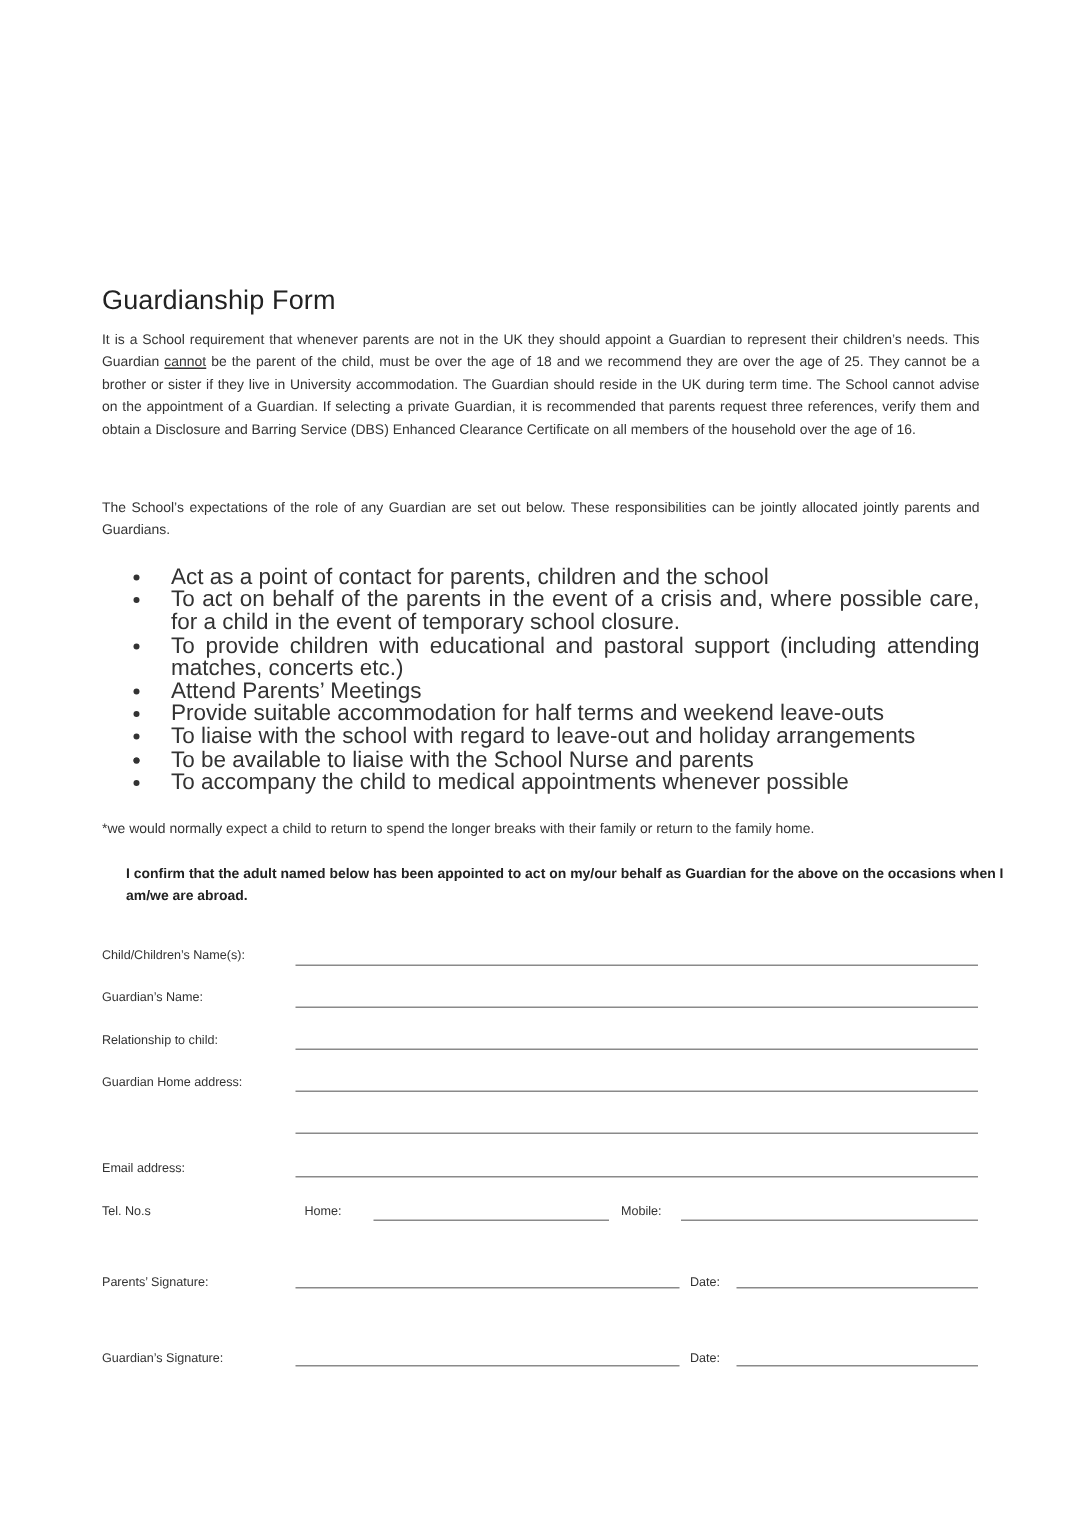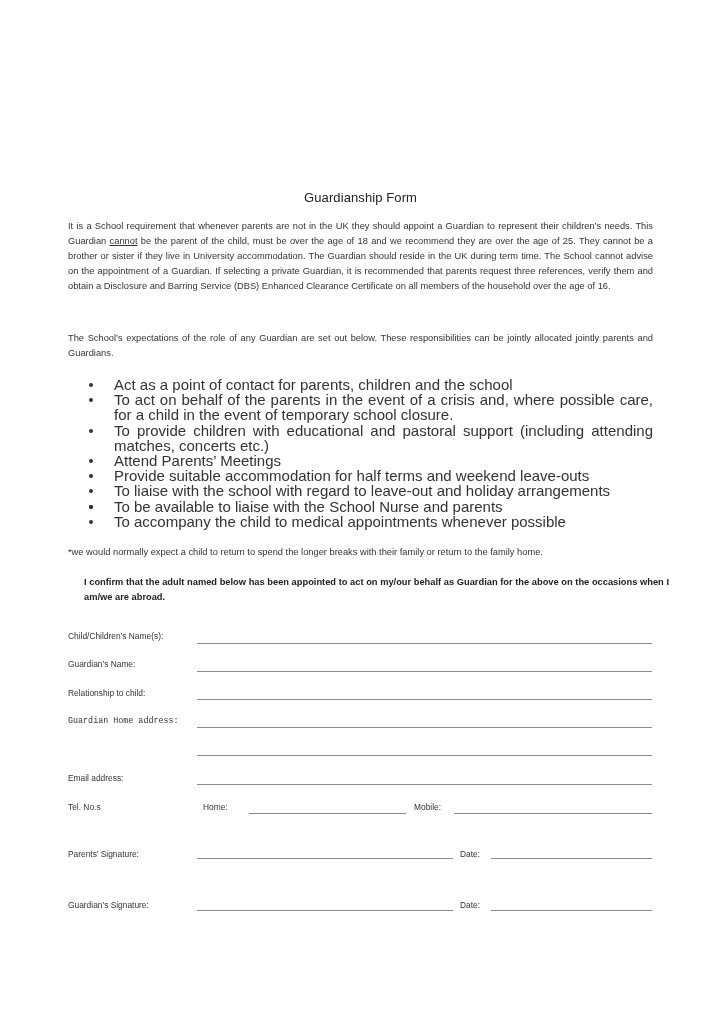--- a/index.html
+++ b/index.html
@@ -19,22 +19,22 @@
       position: absolute;
       left: 68px;
       top: 0;
       width: 585px;
     }
     .title {
       position: absolute;
       top: 190px;
       left: 0;
       width: 585px;
-      text-align: center;
-      font-size: 13px;
+      text-align: left;
+      font-size: 18px;
       color: #222;
       letter-spacing: 0.1px;
     }
     .para {
       position: absolute;
       left: 0;
       width: 585px;
       font-size: 9.3px;
       line-height: 15.1px;
       text-align: justify;
@@ -118,21 +118,21 @@
 
 <div class="field-label" style="left:68px; top:631px;">Child/Children’s Name(s):</div>
 <div class="line" style="left:197px; top:643px; width:455px;"></div>
 
 <div class="field-label" style="left:68px; top:659px;">Guardian’s Name:</div>
 <div class="line" style="left:197px; top:671px; width:455px;"></div>
 
 <div class="field-label" style="left:68px; top:688px;text-align:center;">Relationship to child:</div>
 <div class="line" style="left:197px; top:699px; width:455px;"></div>
 
-<div class="field-label" style="left:68px; top:716px;font-family:Liberation Mono, monospace;">Guardian Home address:</div>
+<div class="field-label" style="left:68px; top:716px;">Guardian Home address:</div>
 <div class="line" style="left:197px; top:727px; width:455px;"></div>
 <div class="line" style="left:197px; top:755px; width:455px;"></div>
 
 <div class="field-label" style="left:68px; top:773px;">Email address:</div>
 <div class="line" style="left:197px; top:784px; width:455px;"></div>
 
 <div class="field-label" style="left:68px; top:802px;">Tel. No.s</div>
 <div class="field-label" style="left:203px; top:802px;">Home:</div>
 <div class="line" style="left:249px; top:813px; width:157px;"></div>
 <div class="field-label" style="left:414px; top:802px;">Mobile:</div>

